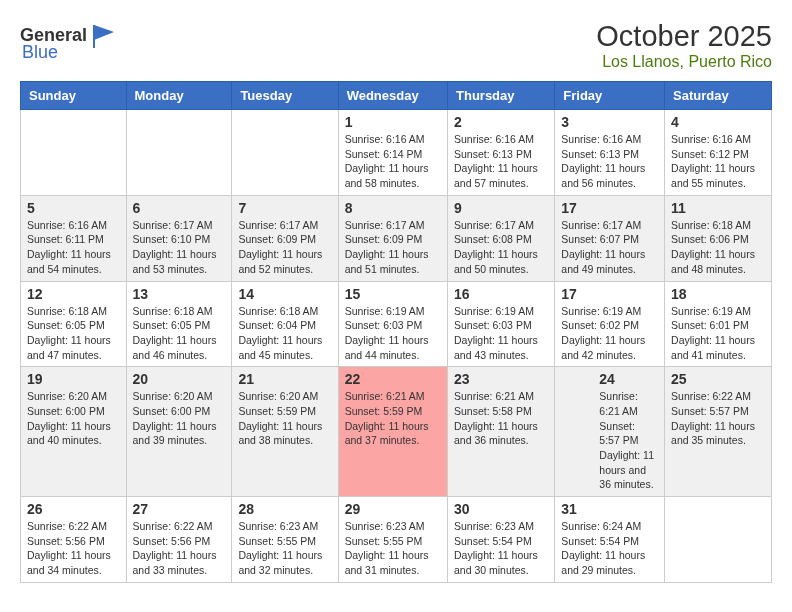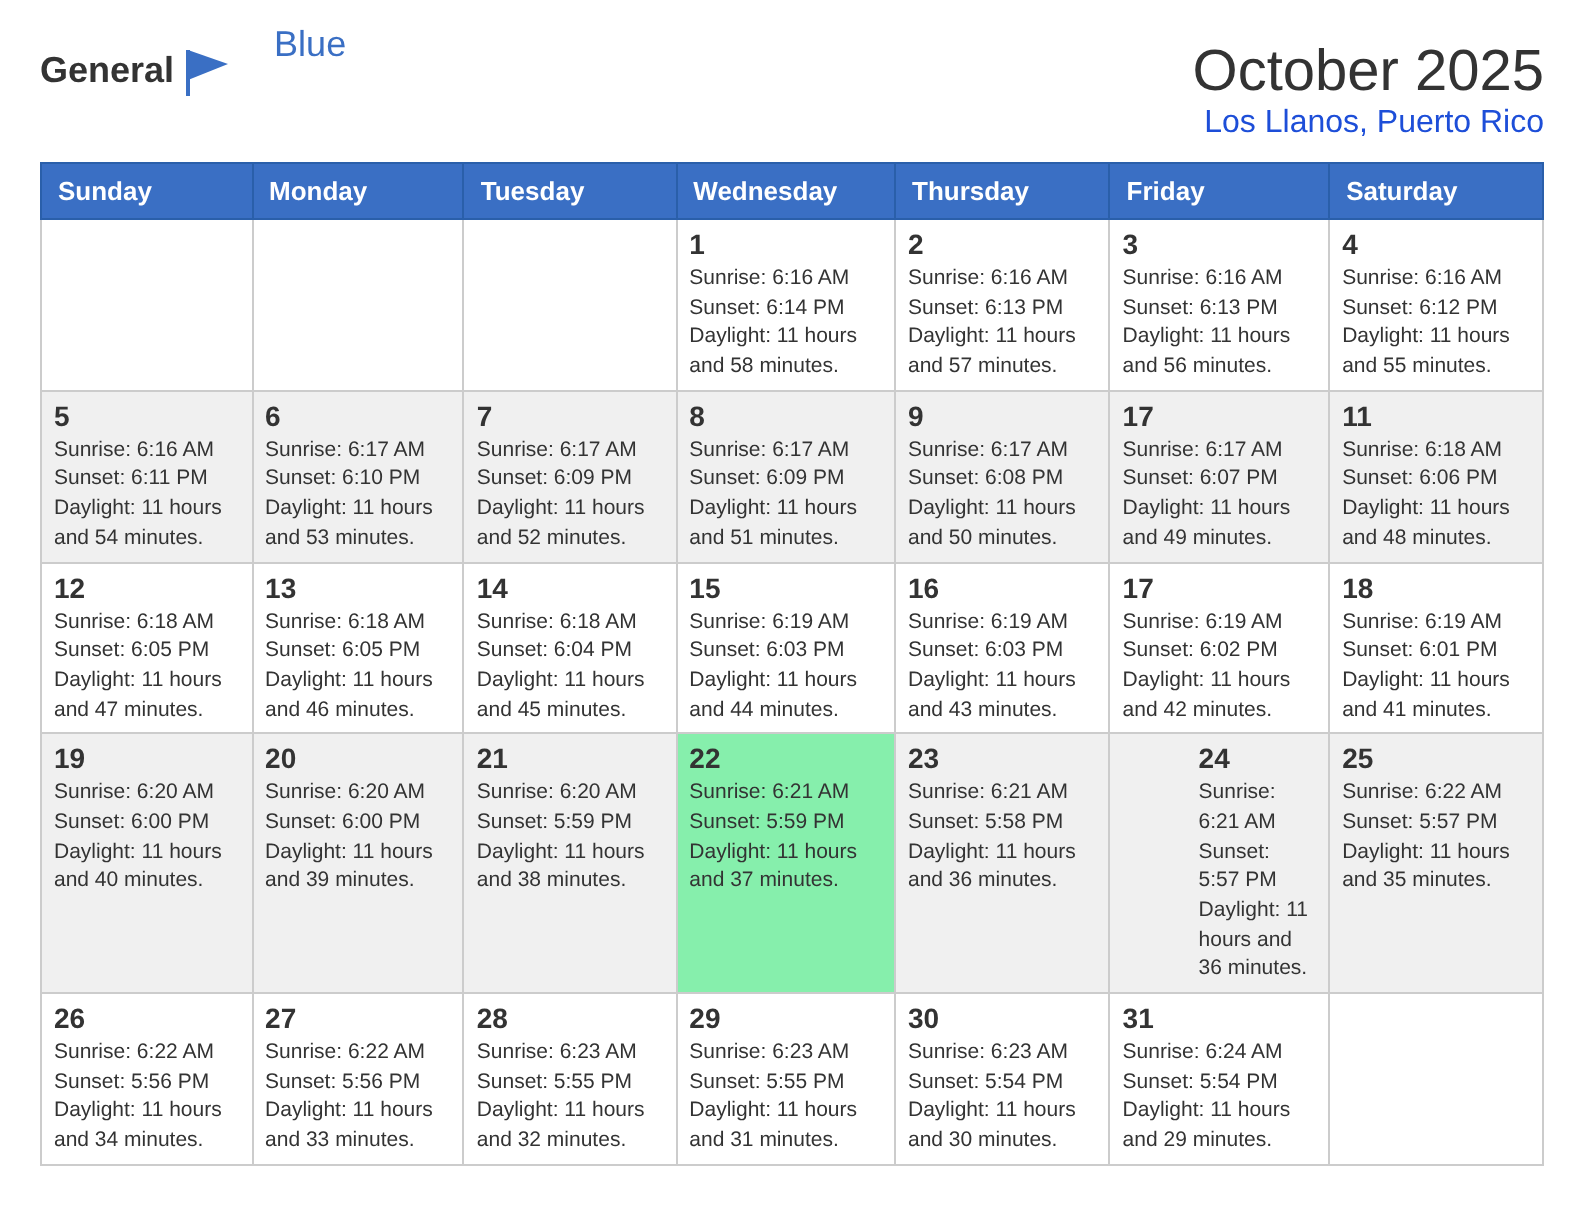--- a/index.html
+++ b/index.html
@@ -38,21 +38,21 @@
     .title-section {
       text-align: right;
     }
     .month-title {
       font-size: 29px;
       color: #333;
       font-weight: normal;
     }
     .location-title {
       font-size: 16px;
-      color: #1d4ed8;
+      color: #4d7c0f;
     }
     .calendar {
       width: 100%;
       border-collapse: collapse;
       border: 1px solid #4c1d95;
     }
     .calendar th {
       background-color: #3a6fc4;
       color: #fff;
       text-align: left;
@@ -79,21 +79,21 @@
       font-size: 10.5px;
       line-height: 1.4;
       color: #333;
     }
   </style>
 </head>
 <body>
 
 <div class="header">
   <div class="logo">
-    <div style="display:flex;flex-direction:row;align-items:flex-start;gap:16px;">
+    <div style="display:flex;flex-direction:column;align-items:flex-start;">
       <div style="display:flex;align-items:center;">
         <span class="logo-text-general">General</span>
         <svg class="logo-icon" viewBox="0 0 30 30" xmlns="http://www.w3.org/2000/svg">
           <polygon points="5,5 25,12 5,20" fill="#3a6fc4"></polygon>
           <line x1="5" y1="5" x2="5" y2="28" stroke="#3a6fc4" stroke-width="2"></line>
         </svg>
       </div>
       <span class="logo-text-blue" style="margin-top:-8px;margin-left:2px;">Blue</span>
     </div>
   </div>
@@ -246,21 +246,21 @@
           <div class="day-info" style="white-space: pre-wrap;">Sunrise: 6:20 AM
 Sunset: 6:00 PM
 Daylight: 11 hours and 39 minutes.</div>
         </td>
         <td style="background: rgb(240, 240, 240);">
           <div class="day-number">21</div>
           <div class="day-info" style="white-space: pre-wrap;">Sunrise: 6:20 AM
 Sunset: 5:59 PM
 Daylight: 11 hours and 38 minutes.</div>
         </td>
-        <td style="background: #86efac;">
+        <td style="background: #fca5a5;">
           <div class="day-number">22</div>
           <div class="day-info" style="white-space: pre-wrap;">Sunrise: 6:21 AM
 Sunset: 5:59 PM
 Daylight: 11 hours and 37 minutes.</div>
         </td>
         <td style="background: rgb(240, 240, 240);">
           <div class="day-number">23</div>
           <div class="day-info" style="white-space: pre-wrap;">Sunrise: 6:21 AM
 Sunset: 5:58 PM
 Daylight: 11 hours and 36 minutes.</div>

